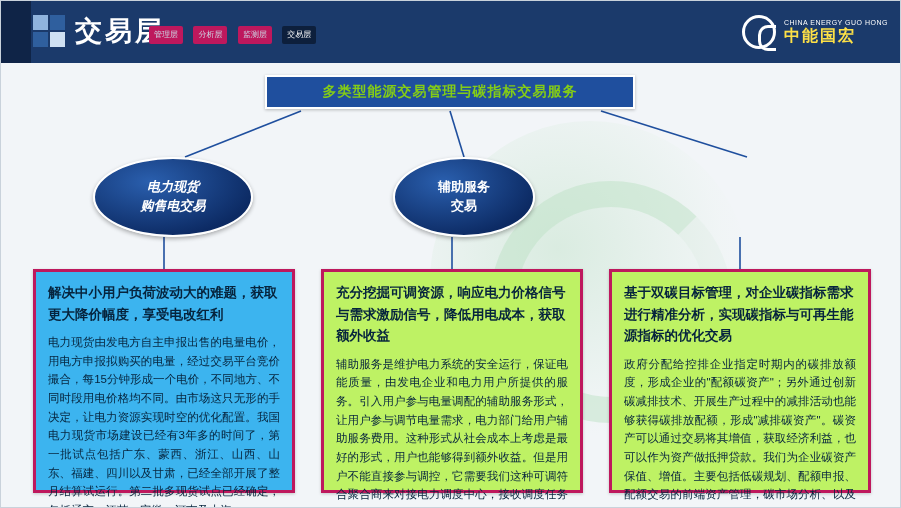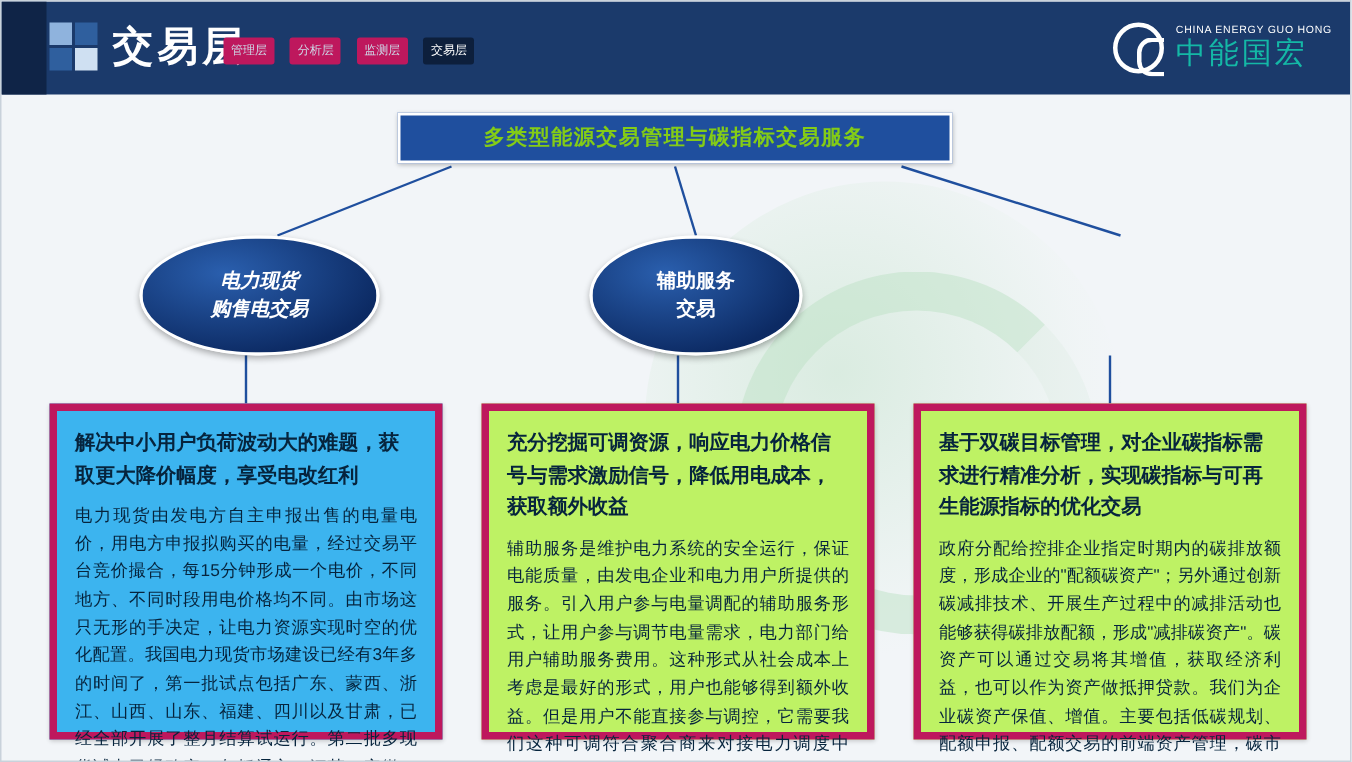--- a/index.html
+++ b/index.html
@@ -57,21 +57,21 @@
     border:3px solid #ffffff;box-sizing:border-box;
     position:relative;
   }
   .brand-mark:after{
     content:"";position:absolute;left:13px;top:7px;width:15px;height:20px;
     border-left:3px solid #ffffff;border-top:3px solid #ffffff;border-bottom:3px solid #ffffff;
     border-radius:10px 0 0 10px;
   }
   .brand-text{line-height:1.1;}
   .brand-en{font-size:7px;color:#ffffff;letter-spacing:.5px;}
-  .brand-cn{font-size:20px;color:#14b8a6;font-weight:normal;letter-spacing:2px;}
+  .brand-cn{font-size:16px;color:#fde047;font-weight:bold;letter-spacing:2px;}
 
   
   .watermark{
     position:absolute;right:150px;top:120px;width:320px;height:320px;
     border-radius:50%;
     background:radial-gradient(circle at 40% 40%, rgba(198,228,205,.55), rgba(230,243,232,.15) 60%, rgba(255,255,255,0) 70%);
     pointer-events:none;
   }
   .watermark:before{
     content:"";position:absolute;left:60px;top:60px;width:190px;height:190px;
@@ -111,21 +111,21 @@
   }
   .node1{left:92px;top:156px;width:160px;height:80px;font-style:italic;}
   .node2{left:392px;top:156px;width:142px;height:80px;}
   .node3{left:660px;top:156px;width:172px;height:80px;}
   .node3 span{font-size:12px;}
 
   
   .card{
     position:absolute;top:268px;width:262px;height:224px;
     background:#2fa7e8;
-    border:5px solid #be185d;
+    border:3px solid #be185d;
     box-sizing:border-box;
     padding:10px 12px 8px 12px;
     box-shadow:0 1px 3px rgba(0,0,0,.2);
   }
   .card.c1{left:32px;background:#3cb4ef;}
   .card.c2{left:320px;background:#bef264;}
   .card.c3{left:608px;background:#bef264;}
   .card-head{
     color:#06243d;font-size:13.5px;font-weight:bold;line-height:1.6;
     margin-bottom:8px;

